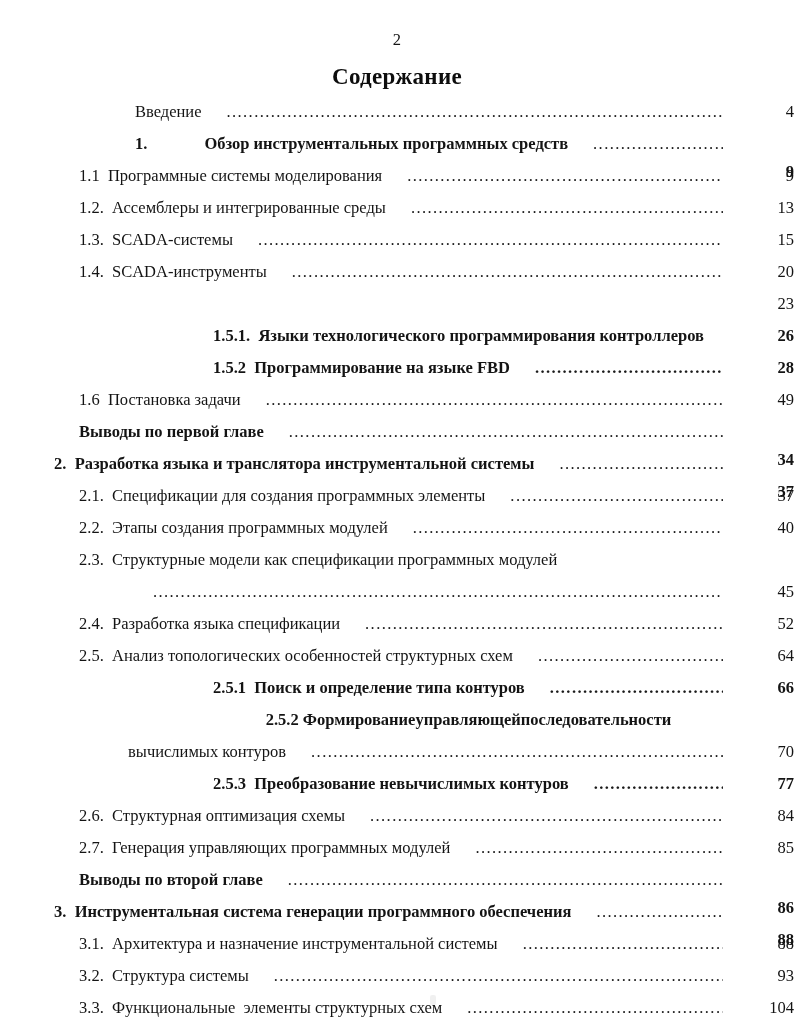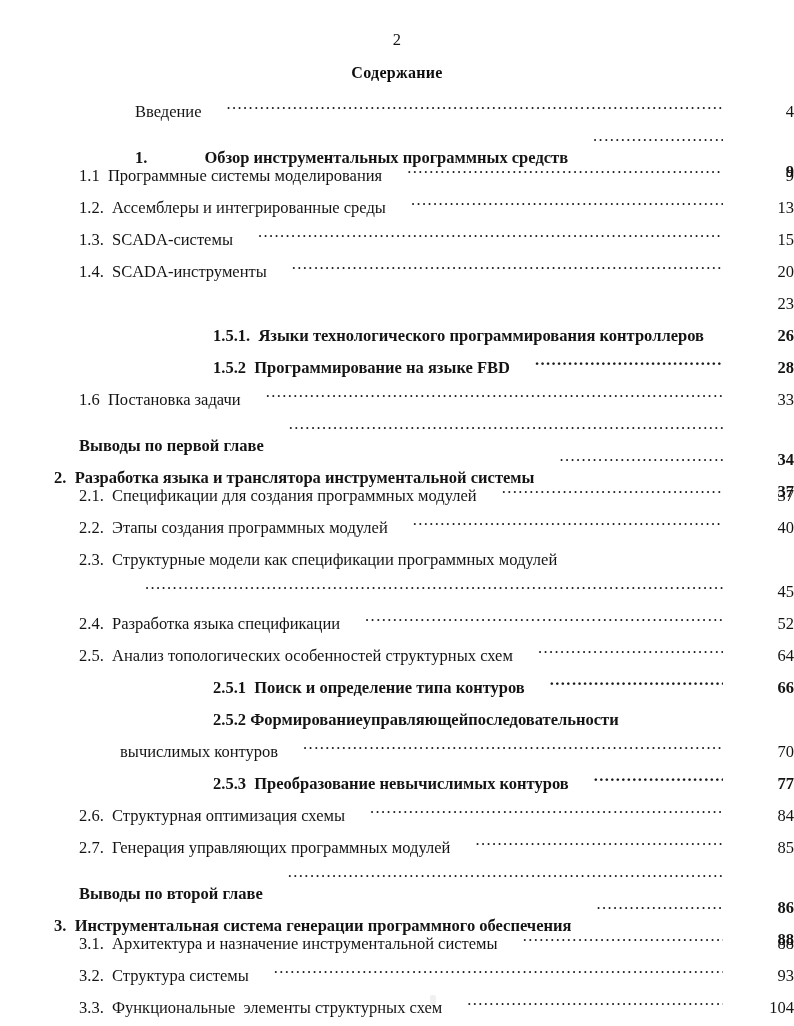--- a/index.html
+++ b/index.html
@@ -31,21 +31,21 @@
     color: #141414;
   }
 
   
   .doc-heading {
     position: absolute;
     top: 64px;
     left: 0;
     width: 794px;
     text-align: center;
-    font-size: 16px;
+    font-size: 23px;
     font-weight: bold;
     letter-spacing: 0.3px;
     color: #0d0d0d;
   }
 
   
   .toc {
     position: absolute;
     top: 96px;
     left: 0;
@@ -59,21 +59,21 @@
     padding-right: 70px;   
     white-space: nowrap;
     font-size: 16.5px;
     color: #141414;
     box-sizing: border-box;
   }
 
   
   .entry {
     display: flex;
-    align-items: center;
+    align-items: flex-end;
     width: 100%;
     height: 32px;
     gap: 24px;
   }
 
   .lbl {
     flex: 0 0 auto;
     white-space: pre;
   }
 
@@ -109,33 +109,33 @@
     color: #141414;
     line-height: 32px;
   }
 
   
   .lv-root   { padding-left: 135px; }
   .lv-chap   { padding-left: 54px; }
   .lv-chapnum{ padding-left: 135px; }
   .lv-sec    { padding-left: 79px; }
   .lv-sub    { padding-left: 213px; font-weight: bold; }
-  .lv-cont   { padding-left: 120px; }
+  .lv-cont   { padding-left: 120px; margin-left: 8px; }
 
   
   .bold .lbl,
   .bold .pageno { font-weight: bold; margin-top: 28px; }
 
   
   .tabgap { display: inline-block; width: 57px; }
 
   
   .just {
     display: flex;
-    justify-content: flex-start;
+    justify-content: center;
     width: 100%;
     white-space: nowrap;
   }
   .just > span { white-space: pre; }
 
   
   .scan-smudge {
     position: absolute;
     left: 430px;
     top: 995px;
@@ -212,39 +212,39 @@
           <span class="lbl"><span>1.5.2&nbsp;&nbsp;</span><span>Программирование на языке FBD</span></span>
           <span class="leader"></span>
         </div>
         <span class="pageno">28</span>
       </div>
       <div class="toc-line lv-sec">
         <div class="entry">
           <span class="lbl"><span>1.6&nbsp;&nbsp;</span><span>Постановка задачи</span></span>
           <span class="leader"></span>
         </div>
-        <span class="pageno">33</span>
+        <span class="pageno">49</span>
       </div>
       <div class="toc-line lv-sec bold">
         <div class="entry">
           <span class="lbl"><span>Выводы по первой главе</span></span>
           <span class="leader"></span>
         </div>
         <span class="pageno">34</span>
       </div>
       <div class="toc-line lv-chap bold">
         <div class="entry">
           <span class="lbl"><span>2.&nbsp;&nbsp;</span><span>Разработка языка и транслятора инструментальной системы</span></span>
           <span class="leader"></span>
         </div>
         <span class="pageno">37</span>
       </div>
       <div class="toc-line lv-sec">
         <div class="entry">
-          <span class="lbl"><span>2.1.&nbsp;&nbsp;</span><span>Спецификации для создания программных модулей</span></span>
+          <span class="lbl"><span>2.1.&nbsp;&nbsp;</span><span>Спецификации для создания программных элементы</span></span>
           <span class="leader"></span>
         </div>
         <span class="pageno">37</span>
       </div>
       <div class="toc-line lv-sec">
         <div class="entry">
           <span class="lbl"><span>2.2.&nbsp;&nbsp;</span><span>Этапы создания программных модулей</span></span>
           <span class="leader"></span>
         </div>
         <span class="pageno">40</span>

